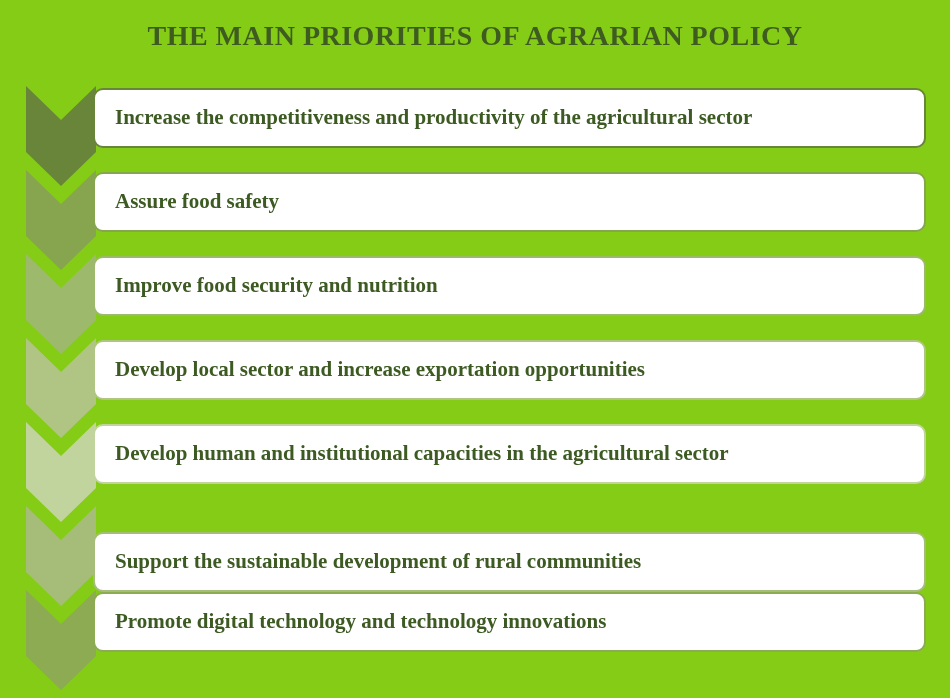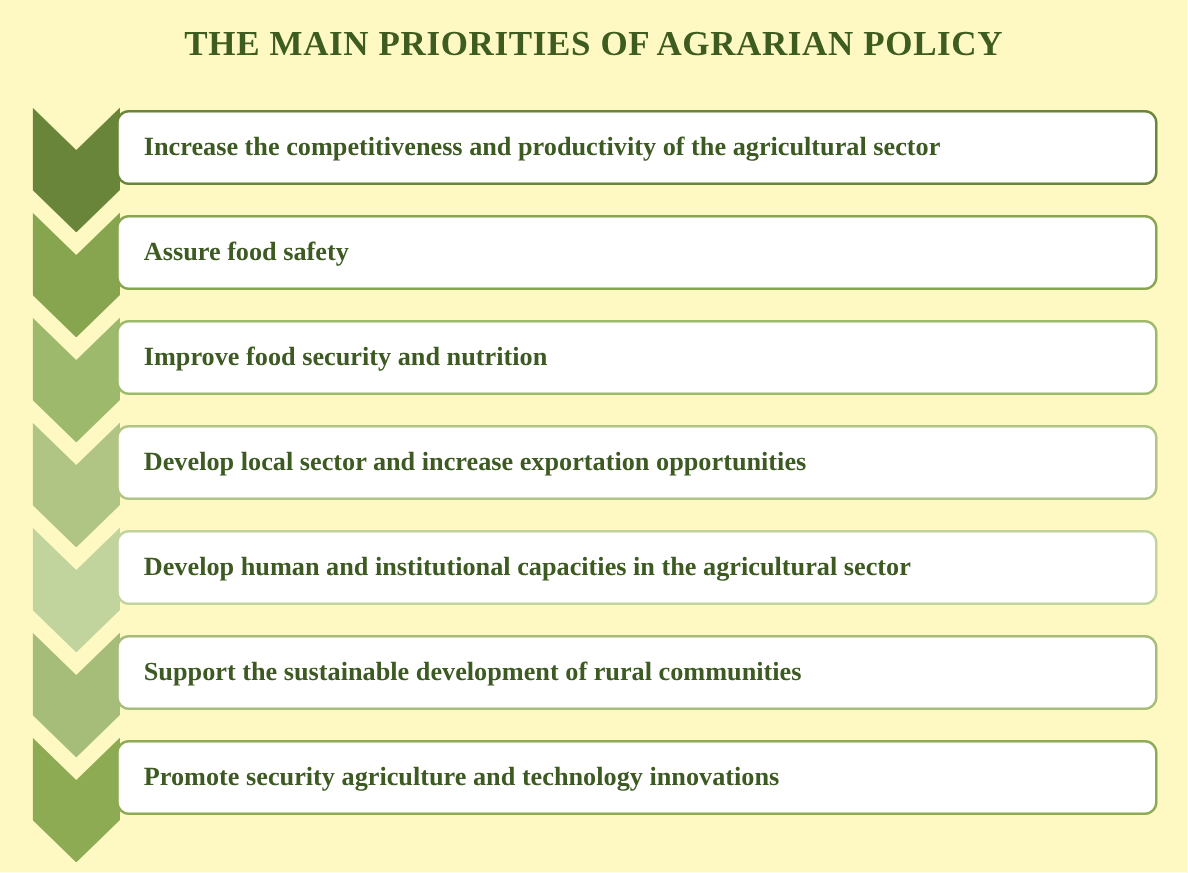--- a/index.html
+++ b/index.html
@@ -1,19 +1,19 @@
 <!DOCTYPE html>
 <html><head>
 <meta charset="utf-8">
 <style>
   html,body{margin:0;padding:0;background:#ffffff;}
   .canvas{
     position:relative;
     width:950px;height:698px;
-    background:#fef9c3;
+    background:#84cc16;
     font-family:"Liberation Serif", serif;
     overflow:hidden;
   }
   .title{
     position:absolute;
     top:20px;left:0;right:0;
     text-align:center;
     font-size:28px;
     font-weight:600;
     letter-spacing:0.5px;
@@ -84,25 +84,25 @@
 
   <div class="row r4">
     <div class="chevron" style="background: rgb(194, 212, 158);"></div>
     <div class="box" style="border-color: rgb(194, 212, 158); text-align: center;">
       <span class="label" style="color: rgb(60, 90, 34);">Develop human and institutional capacities in the agricultural sector</span>
     </div>
   </div>
 
   <div class="row r5">
     <div class="chevron" style="background: rgb(165, 189, 121);"></div>
-    <div class="box" style="border-color: rgb(165, 189, 121);">
+    <div class="box" style="border-color: rgb(165, 189, 121); margin-top: 24px;">
       <span class="label" style="color: rgb(60, 90, 34);">Support the sustainable development of rural communities</span>
     </div>
   </div>
 
   <div class="row r6">
     <div class="chevron" style="background: rgb(140, 171, 82);"></div>
     <div class="box" style="border-color: rgb(140, 171, 82);">
-      <span class="label" style="color: rgb(60, 90, 34);">Promote security agriculture and technology innovations</span>
+      <span class="label" style="color: rgb(60, 90, 34);">Promote digital technology and technology innovations</span>
     </div>
   </div>
 
 </div>
 
 </body></html>

